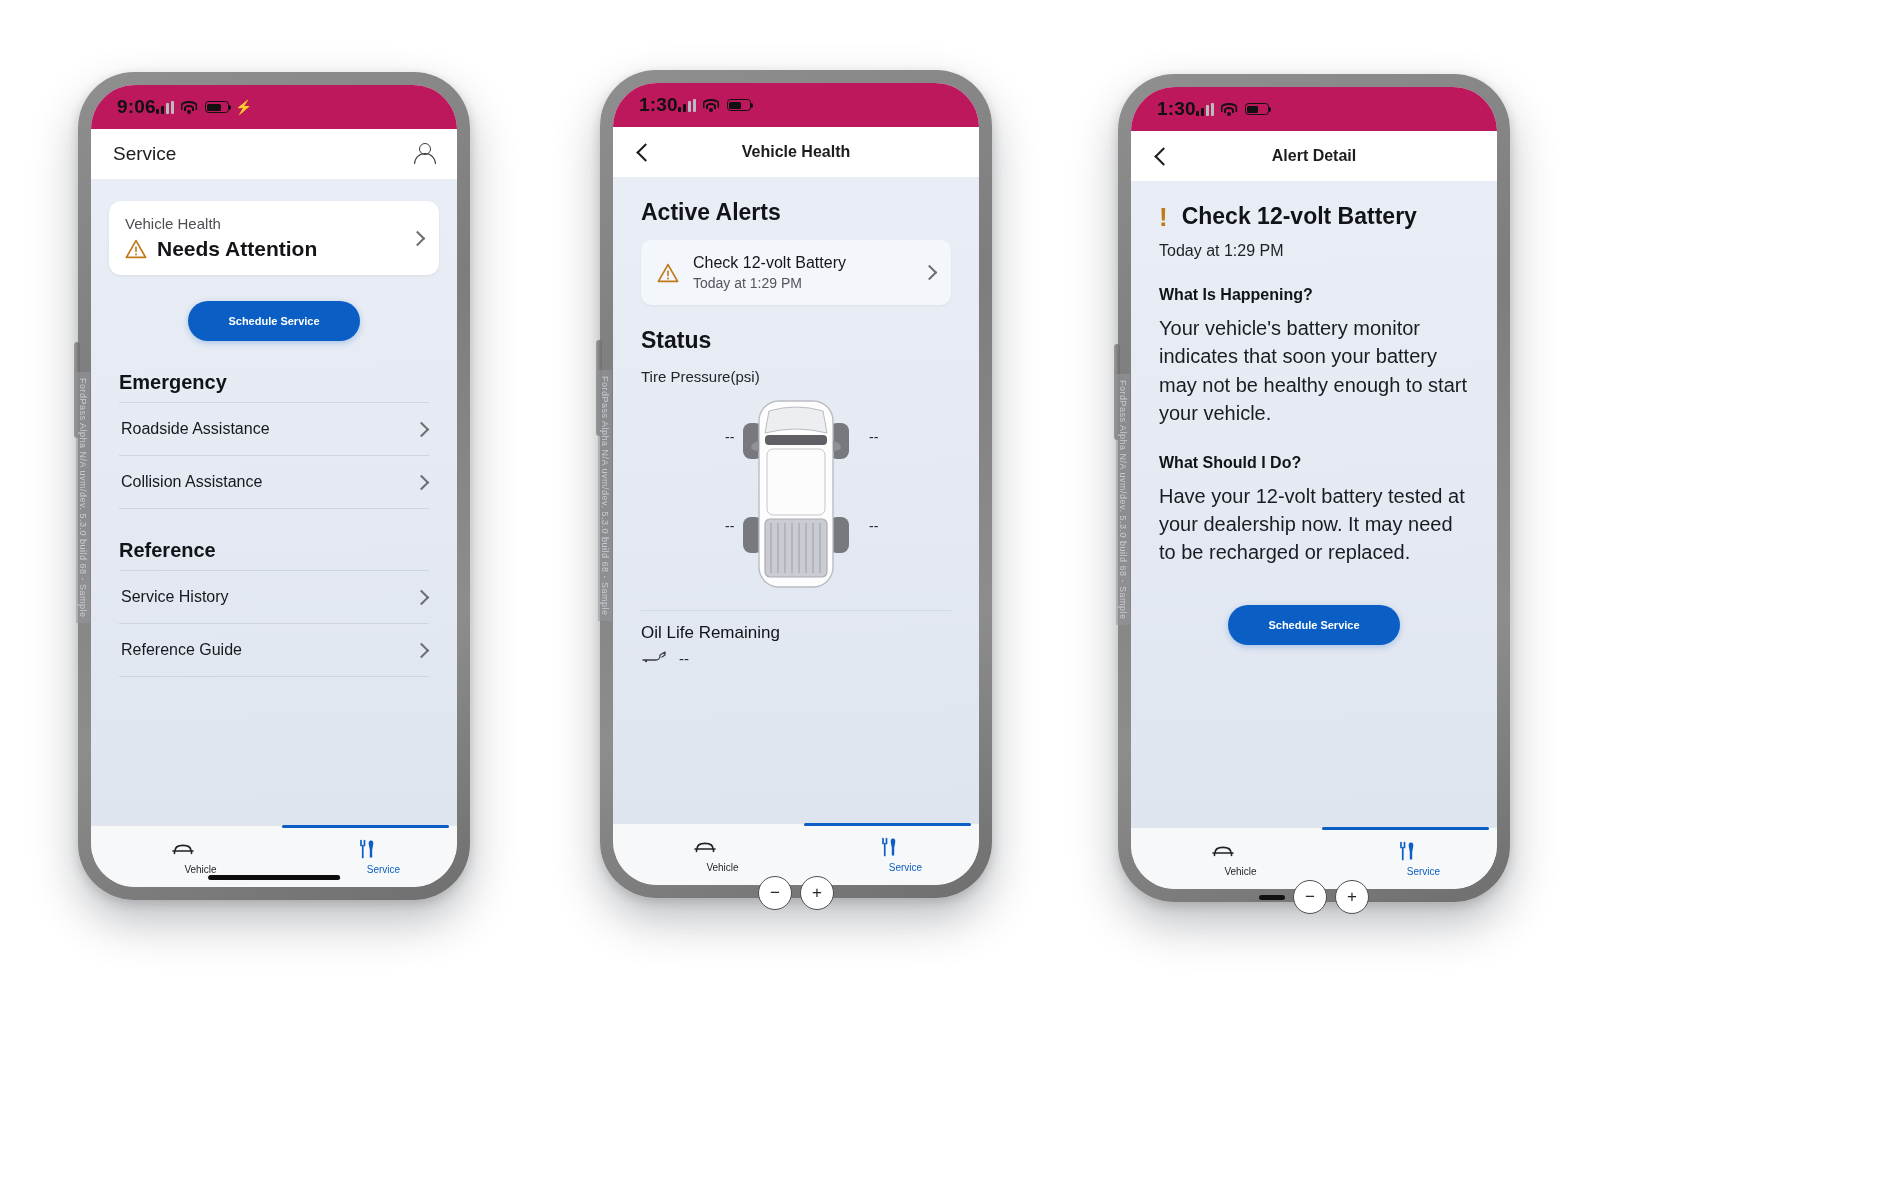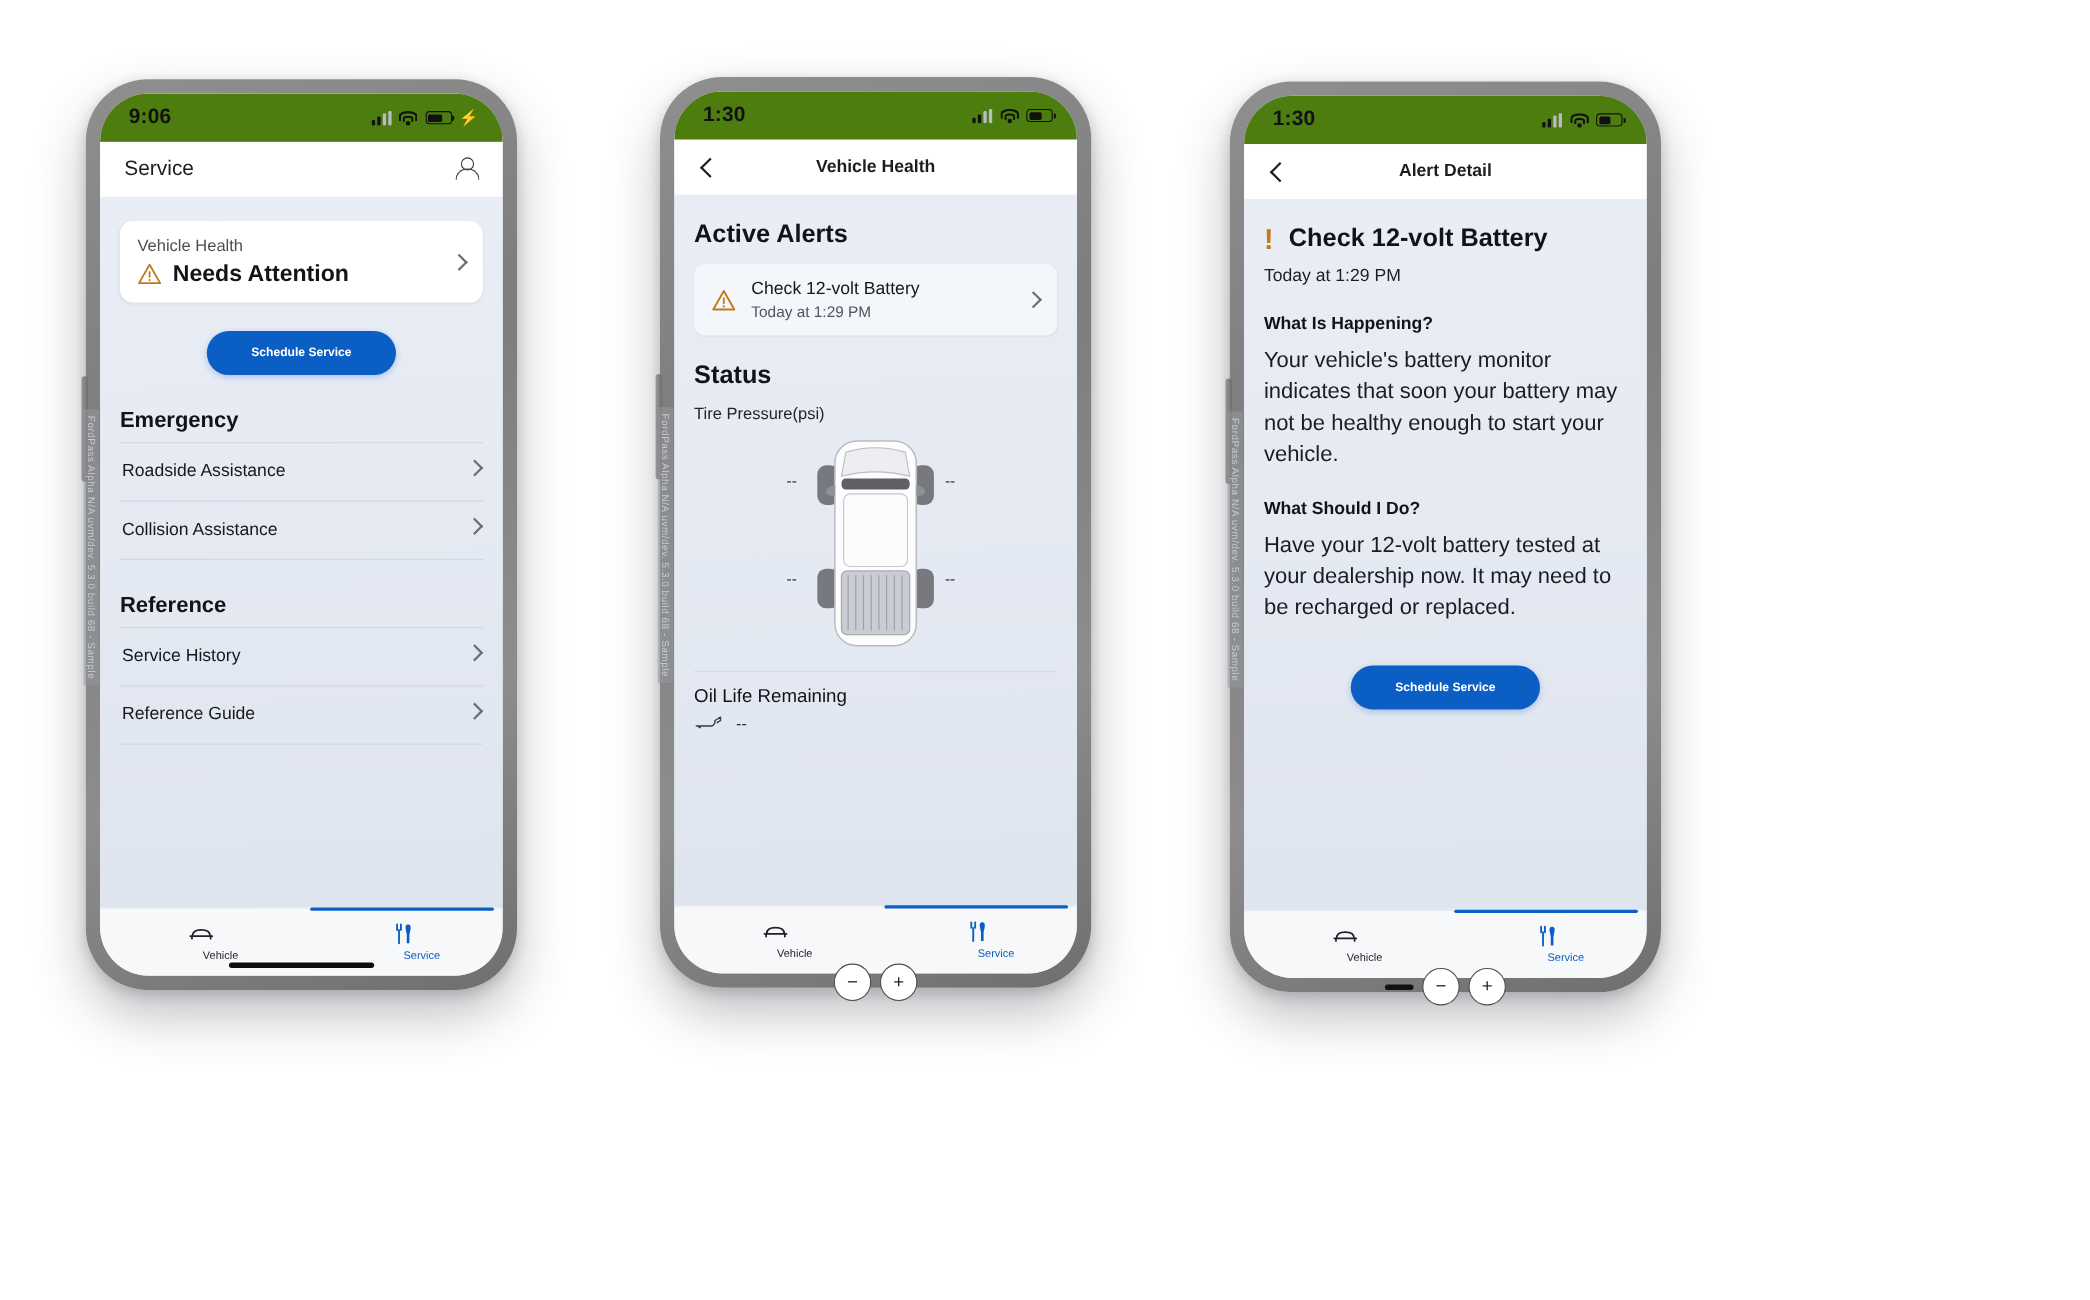--- a/index.html
+++ b/index.html
@@ -30,22 +30,22 @@
   }
   .side-btn {
     position: absolute;
     width: 6px; border-radius: 4px;
     background: linear-gradient(90deg,#9a9a9a,#6d6d6d);
   }
 
   
   .statusbar {
     height: 44px; flex: 0 0 44px;
-    background:#4d7c0f;
-    display:flex; align-items:center; justify-content:space-between;
+    background:#be185d;
+    display:flex; align-items:center; 
     padding: 0 22px 0 26px;
   }
   .clock { font-size: 19px; font-weight: 700; color:#111; letter-spacing:.2px; }
   .sysicons { display:flex; align-items:center; gap:7px; }
   .bars { display:flex; align-items:flex-end; gap:2px; height:13px; }
   .bars i { display:block; width:3px; background:#111; border-radius:1px; }
   .bars i:nth-child(1){height:5px;}
   .bars i:nth-child(2){height:8px;}
   .bars i:nth-child(3){height:11px;background:#b9bcc2;}
   .bars i:nth-child(4){height:13px;background:#b9bcc2;}
@@ -87,21 +87,21 @@
   .person::before { content:''; position:absolute; top:0; left:6px; width:10px; height:10px;
     border:1.8px solid #3c3c40; border-radius:50%; }
   .person::after { content:''; position:absolute; bottom:1px; left:1px; width:20px; height:10px;
     border:1.8px solid #3c3c40; border-bottom:none; border-radius:11px 11px 0 0; }
 
   
   .body {
     flex:1 1 auto; overflow:hidden; position:relative;
     background: linear-gradient(178deg,#e9eef6 0%, #e5eaf3 40%, #dfe5ef 100%);
   }
-  .pad { padding: 0 18px; }
+  .pad { padding: 0 28px; }
 
   .card {
     background:#fff; border-radius:12px; margin:22px 18px 0 18px;
     padding:14px 16px; display:flex; align-items:center;
     box-shadow: 0 1px 3px rgba(0,0,0,.07);
   }
   .card-txt { flex:1; }
   .card-label { font-size:15px; color:#4d4f54; margin-bottom:5px; }
   .card-status { display:flex; align-items:center; gap:10px; }
   .card-status-text { font-size:21px; font-weight:700; color:#131417; }
@@ -120,21 +120,21 @@
     background:#0b5fc4; color:#fff; border:none;
     font-family:"Liberation Sans", sans-serif;
     font-size:11px; font-weight:700;
     padding:14px 40px; border-radius:28px; cursor:pointer;
     box-shadow: 0 2px 6px rgba(11,95,196,.28);
   }
 
   .sect-title { font-size:20px; font-weight:700; color:#111317; margin: 30px 0 8px 0; }
   .rowlist { border-top:1px solid #cfd6e2; }
   .row {
-    display:flex; align-items:flex-start; padding:17px 2px;
+    display:flex; align-items:center; padding:17px 2px;
     border-bottom:1px solid #cfd6e2; cursor:pointer;
   }
   .row-label { flex:1; font-size:16px; color:#17181c; }
 
   
   .h2 { font-size:23px; font-weight:700; color:#111317; margin: 22px 0 14px 0; }
   .alert-card {
     background:#f3f6fb; border-radius:10px; overflow:hidden;
     box-shadow: 0 1px 2px rgba(0,0,0,.05);
   }

